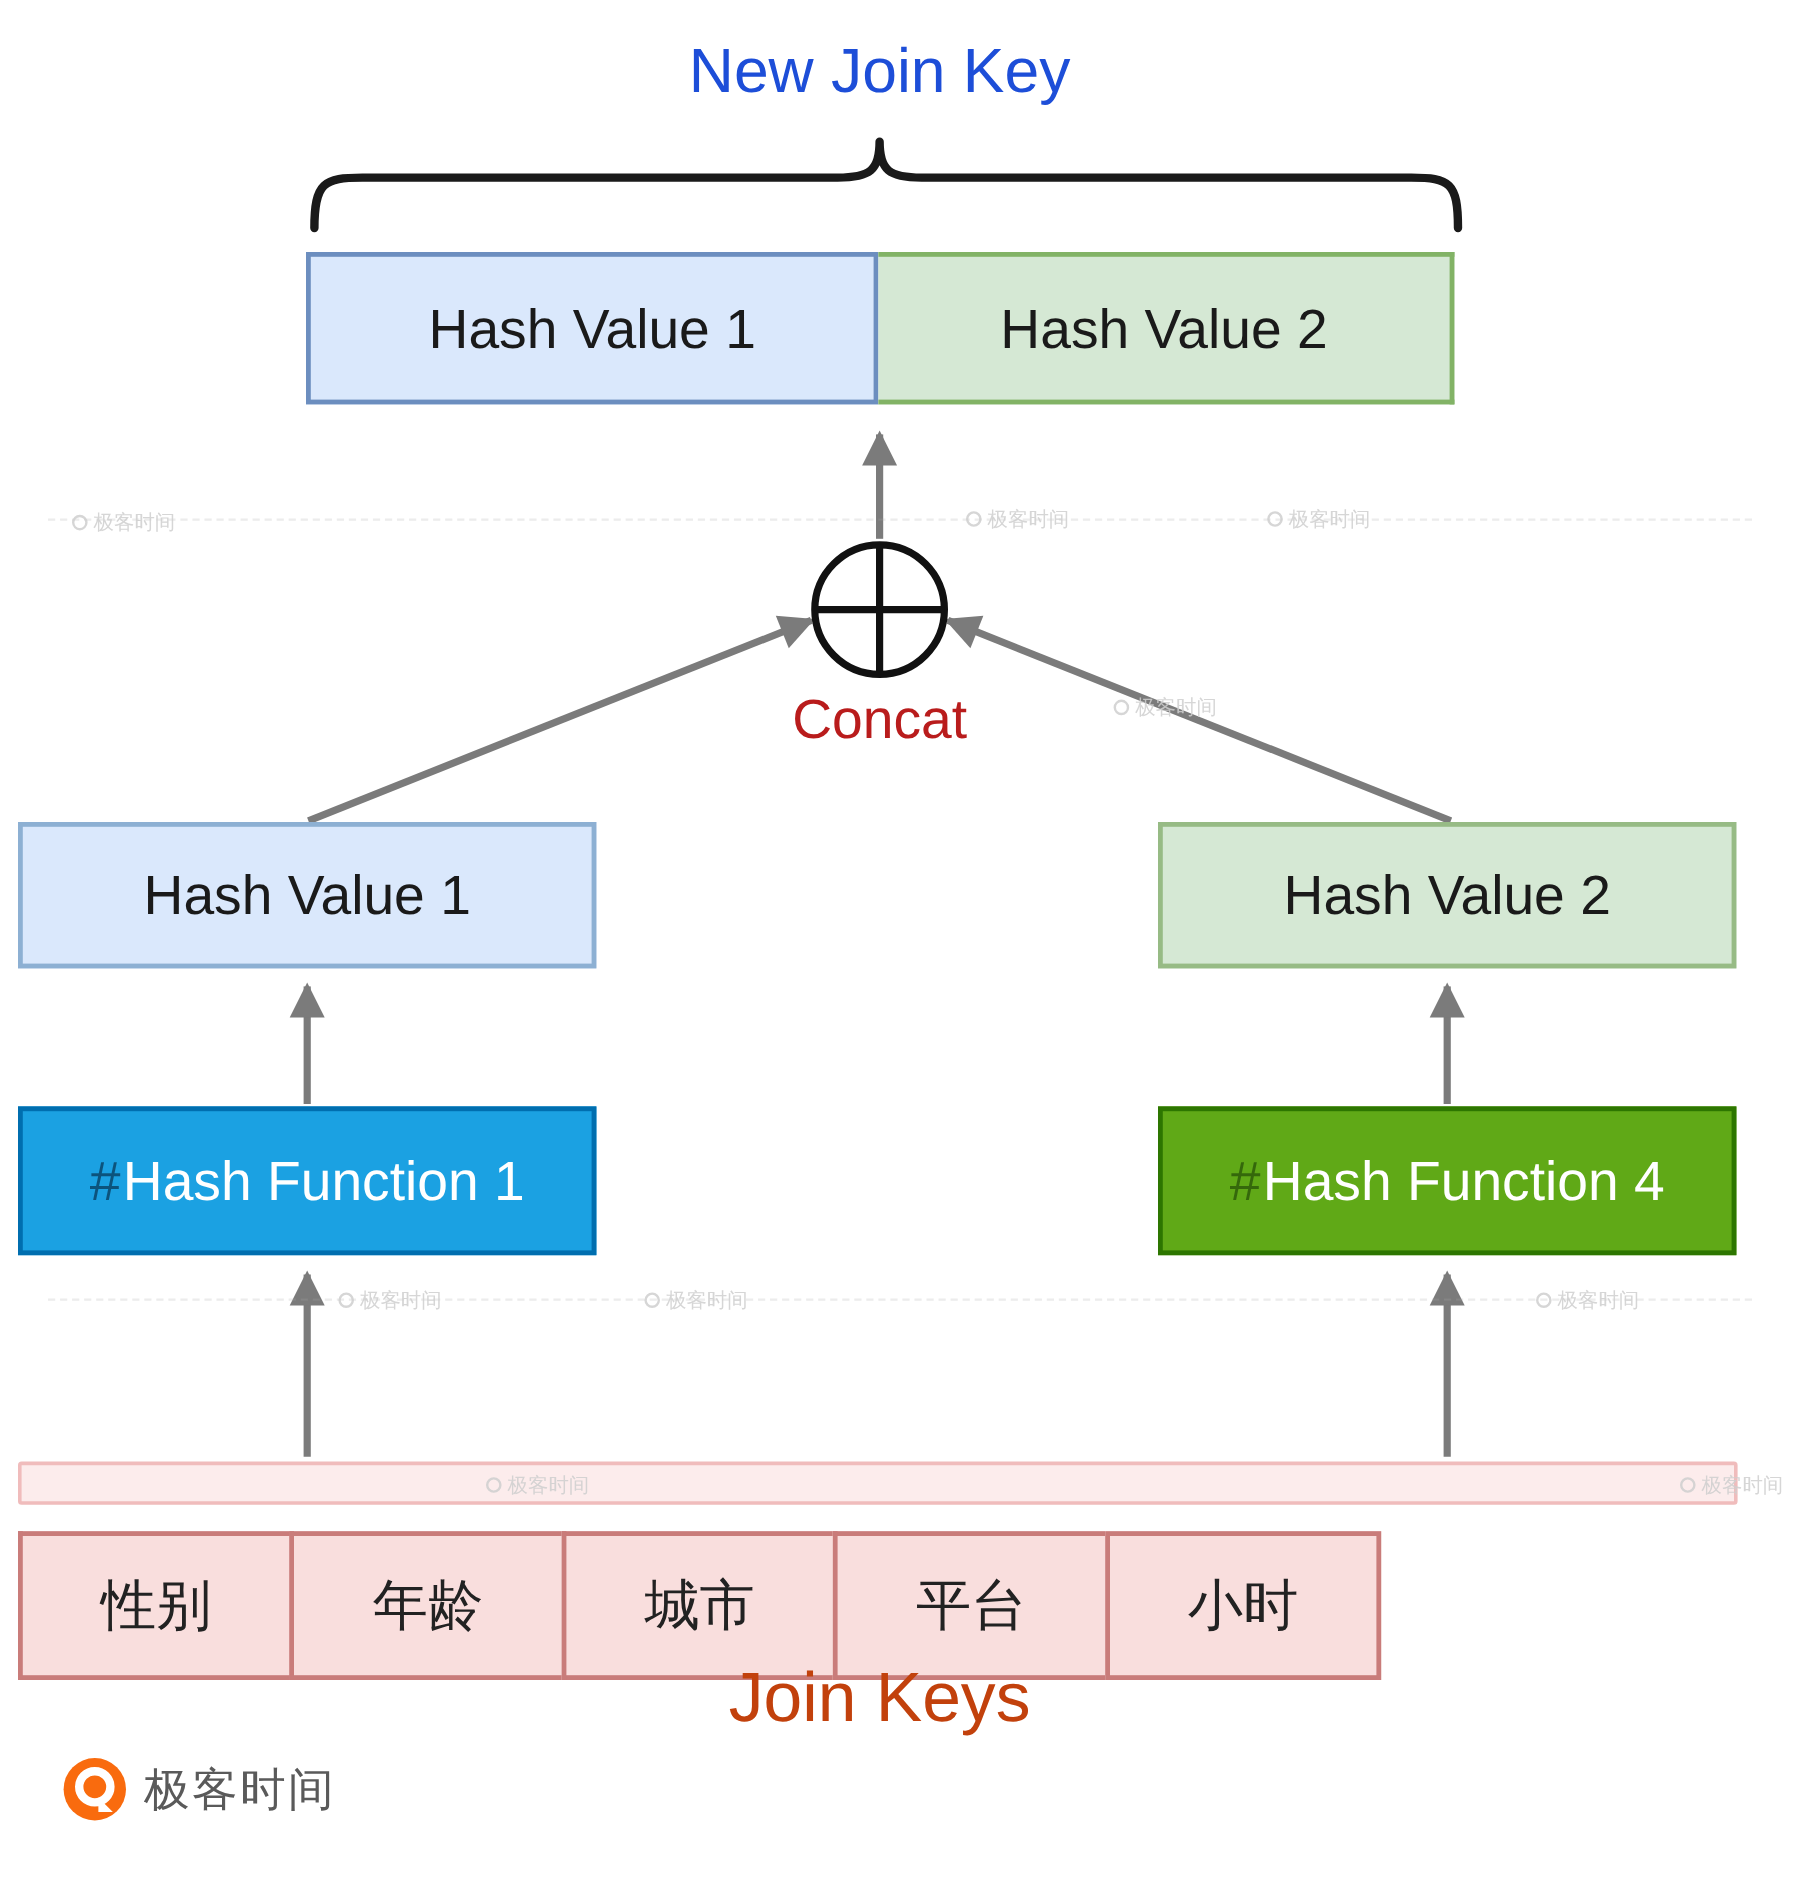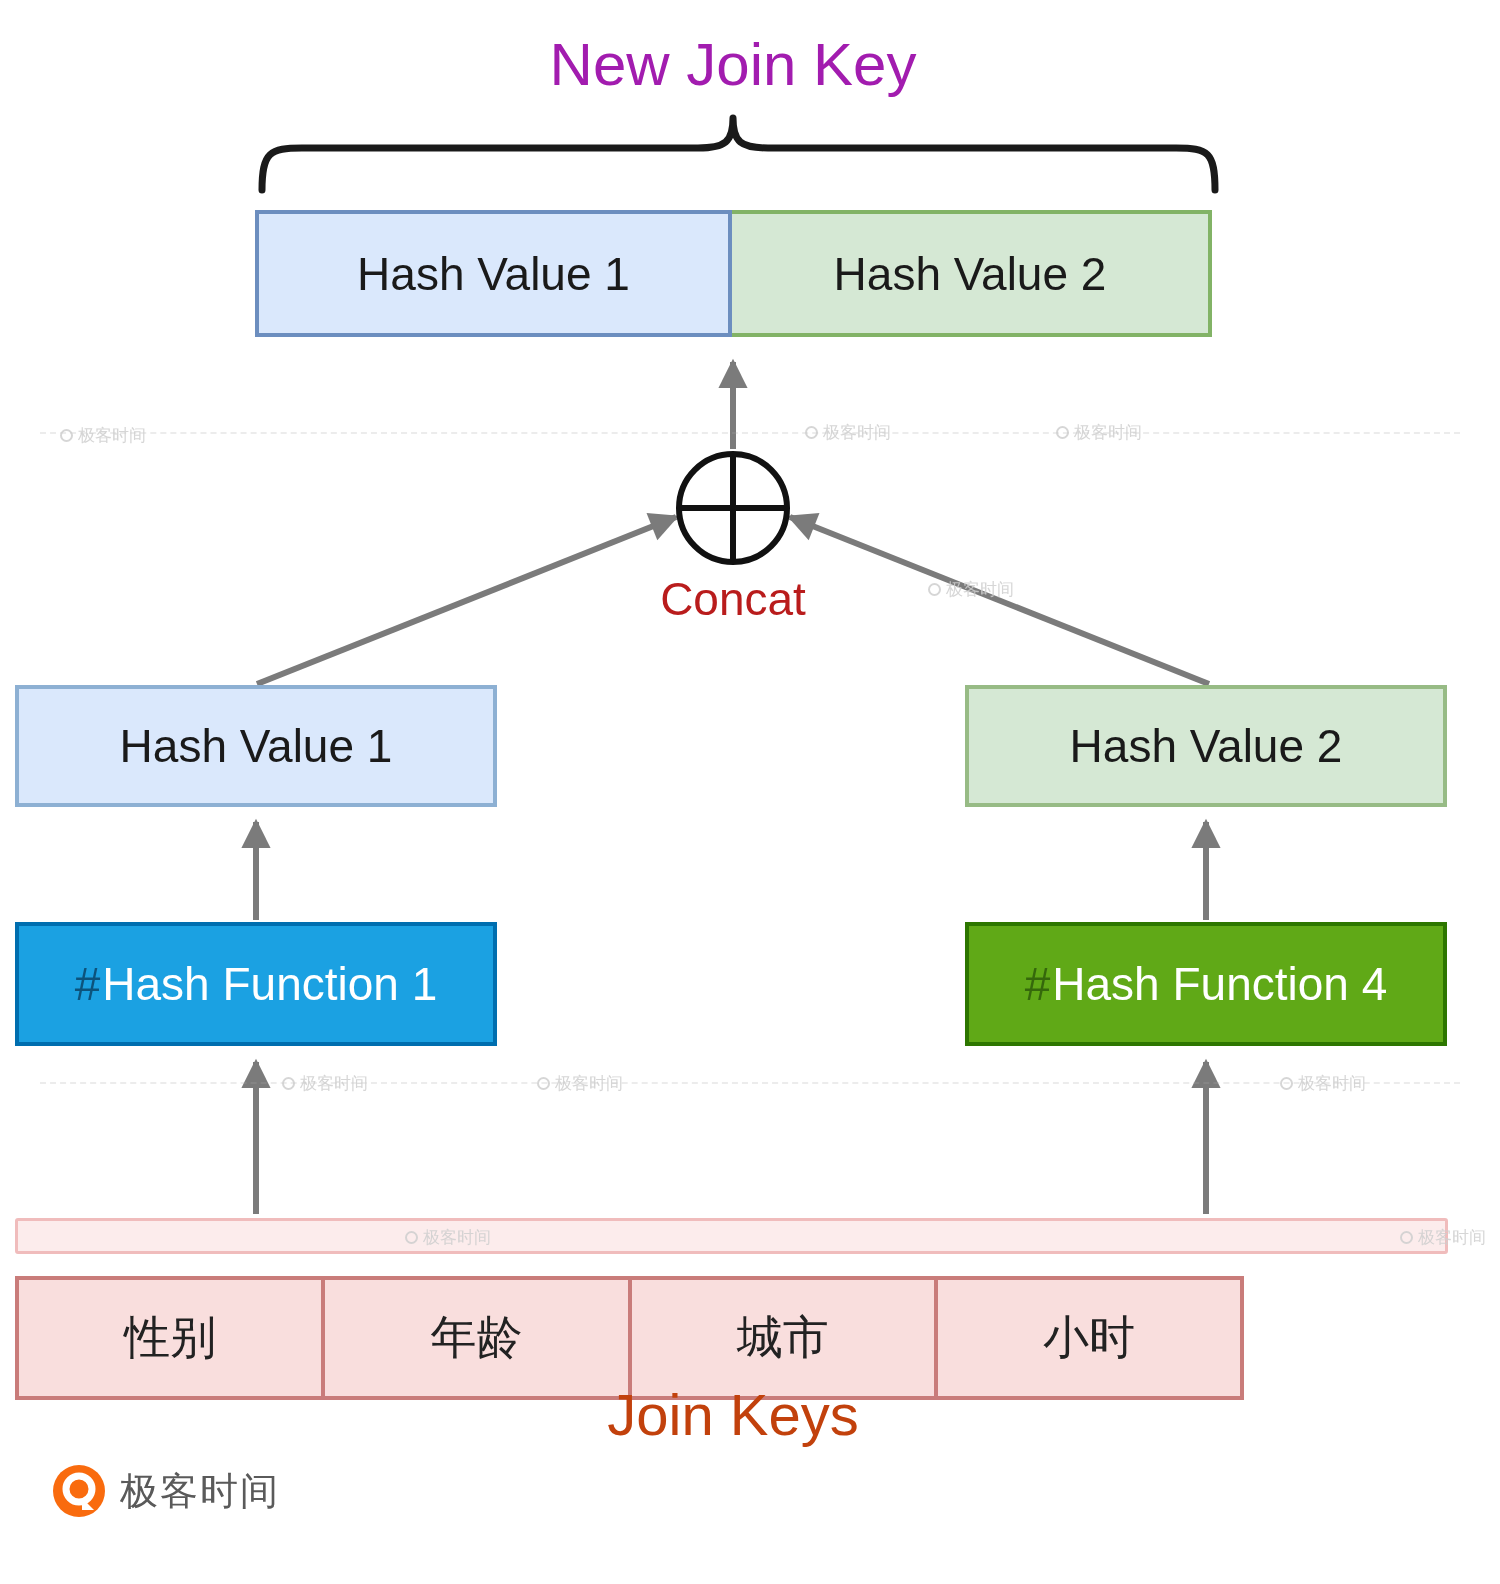--- a/index.html
+++ b/index.html
@@ -7,21 +7,21 @@
     position:relative;
     width:1500px;height:1584px;
     background:#ffffff;
     font-family:"Liberation Sans", sans-serif;
     overflow:hidden;
   }
   .connector-layer{position:absolute;left:0;top:0;width:1500px;height:1584px;pointer-events:none;}
 
   .diagram-title{
     position:absolute;top:30px;left:0;width:1466px;
-    text-align:center;font-size:60px;color:#a21caf;
+    text-align:center;font-size:52px;color:#1d4ed8;
   }
 
   .box{
     position:absolute;box-sizing:border-box;
     display:flex;align-items:center;justify-content:center;
     font-size:46px;color:#1a1a1a;
   }
   .top-box{position:absolute;top:210px;left:255px;width:957px;height:127px;display:flex;}
   .half{box-sizing:border-box;display:flex;align-items:center;justify-content:center;font-size:46px;color:#1a1a1a;}
   .half-blue{width:477px;background:#dae8fc;border:4px solid #6c8ebf;}
@@ -38,21 +38,21 @@
   .concat-label{
     position:absolute;top:572px;left:583px;width:300px;
     text-align:center;font-size:46px;color:#b91c1c;
   }
 
   .table-strip{
     position:absolute;top:1218px;left:15px;width:1433px;height:36px;
     box-sizing:border-box;background:#fcecec;border:3px solid #f0bcbc;border-radius:3px;
   }
   .join-table{
-    position:absolute;top:1276px;left:15px;width:1229px;height:124px;
+    position:absolute;top:1276px;left:15px;width:1136px;height:124px;
     display:flex;box-sizing:border-box;
   }
   .cell{
     flex:1;box-sizing:border-box;
     background:#f9dedd;border:4px solid #c97c7a;border-right:none;
     display:flex;align-items:center;justify-content:center;
     font-size:46px;color:#222;
   }
   .cell:last-child{border-right:4px solid #c97c7a;}
 
@@ -129,20 +129,21 @@
   <div class="box fn-right">
     <span class="hash-sym">#</span>
     <span>Hash Function 4</span>
   </div>
 
   <div class="table-strip"></div>
   <div class="join-table">
     <div class="cell">性别</div>
     <div class="cell">年龄</div>
     <div class="cell">城市</div>
+    <div class="cell">平台</div>
     <div class="cell">小时</div>
   </div>
 
   <div class="join-keys-label">Join Keys</div>
 
   <div class="brand">
     <svg width="54" height="54" viewBox="0 0 54 54">
       <circle cx="27" cy="27" r="26" fill="#f96b0e"></circle>
       <circle cx="27" cy="25" r="13" fill="none" stroke="#ffffff" stroke-width="7"></circle>
       <path d="M 30 34 L 42 46 L 30 46 Z" fill="#ffffff"></path>

